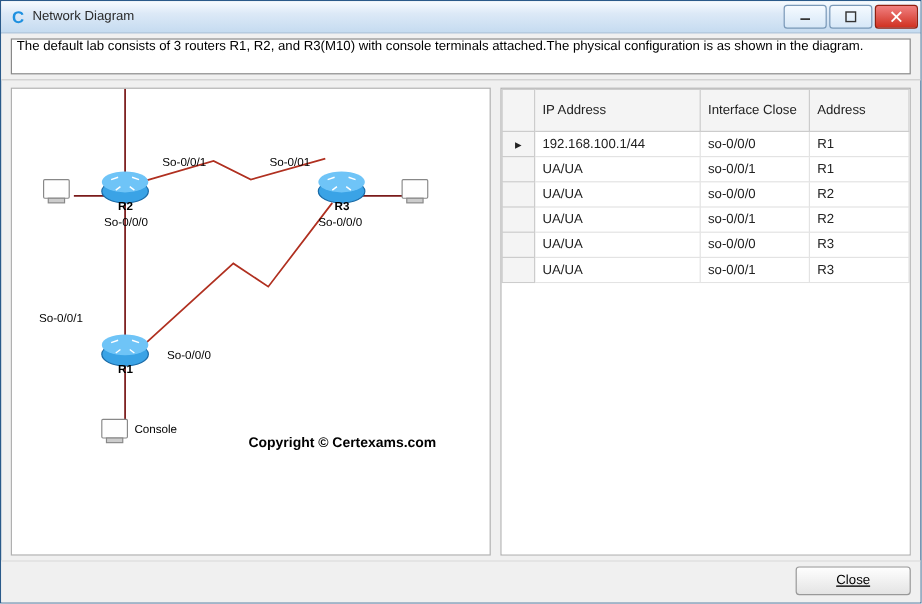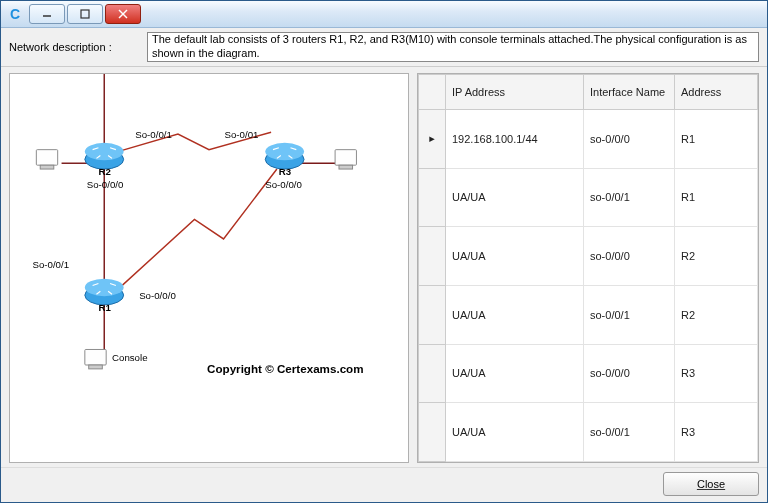--- a/index.html
+++ b/index.html
@@ -91,21 +91,21 @@
     gap:8px;
     min-height:0;
   }
   .panel {
     border:1px solid #b0b0b0;
     background:#fff;
     position:relative;
     box-sizing:border-box;
   }
   .diagram-panel { flex: 0 0 400px; }
-  .table-panel { flex:1; display:flex; flex-direction:row; overflow:hidden;}
+  .table-panel { flex:1; display:flex; flex-direction:column; overflow:hidden;}
 
   
   .grid {
     border-collapse:collapse;
     width:100%;
     font-size:11px;
   }
   .grid th {
     background:#f4f4f4;
     border:1px solid #ccc;
@@ -163,20 +163,21 @@
   .lbl-bold { font-weight:bold; }
   .copy { font-size:12px; fill:#000; font-weight:bold;}
 </style>
 </head>
 <body>
 
 <div class="window">
 
   <div class="titlebar">
     <div class="app-icon">C</div>
+    <div class="title">Network Diagram</div>
     <div class="win-buttons">
       <div class="win-btn">
         <svg width="10" height="10">
             <line x1="1" y1="7" x2="9" y2="7" stroke="#333" stroke-width="1.5"></line>
           </svg>
       </div>
       <div class="win-btn">
         <svg width="10" height="10">
             <rect x="1" y="1" width="8" height="8" fill="none" stroke="#333" stroke-width="1.2"></rect>
           </svg>
@@ -184,21 +185,20 @@
       <div class="win-btn close">
         <svg width="10" height="10">
             <line x1="1" y1="1" x2="9" y2="9" stroke="#fff" stroke-width="1.5"></line>
             <line x1="9" y1="1" x2="1" y2="9" stroke="#fff" stroke-width="1.5"></line>
           </svg>
       </div>
     </div>
   </div>
 
   <div class="desc-row">
-    <div class="desc-label">Network description :</div>
     <div class="desc-box">The default lab consists of 3 routers R1, R2, and R3(M10) with console terminals attached.The physical configuration is as shown in the diagram.</div>
   </div>
 
   <div class="body">
     <div class="panel diagram-panel">
       <svg viewBox="0 0 400 400">
 
         <line class="link" x1="92" y1="0" x2="92" y2="82"></line>
         <line class="link" x1="92" y1="82" x2="92" y2="222"></line>
         <line class="link" x1="92" y1="222" x2="92" y2="292"></line>
@@ -253,21 +253,21 @@
         <text class="copy" x="198" y="308">Copyright ©   Certexams.com</text>
       </svg>
     </div>
 
     <div class="panel table-panel">
       <table class="grid">
         <thead>
           <tr>
             <th class="rowhdr"></th>
             <th>IP Address</th>
-            <th style="width:78px">Interface Name</th>
+            <th style="width:78px">Interface Close</th>
             <th style="width:70px">Address</th>
           </tr>
         </thead>
         <tbody id="table-body">
             <tr>
               <td class="rowhdr">▸</td>
               <td>192.168.100.1/44</td>
               <td>so-0/0/0</td>
               <td>R1</td>
             </tr>

